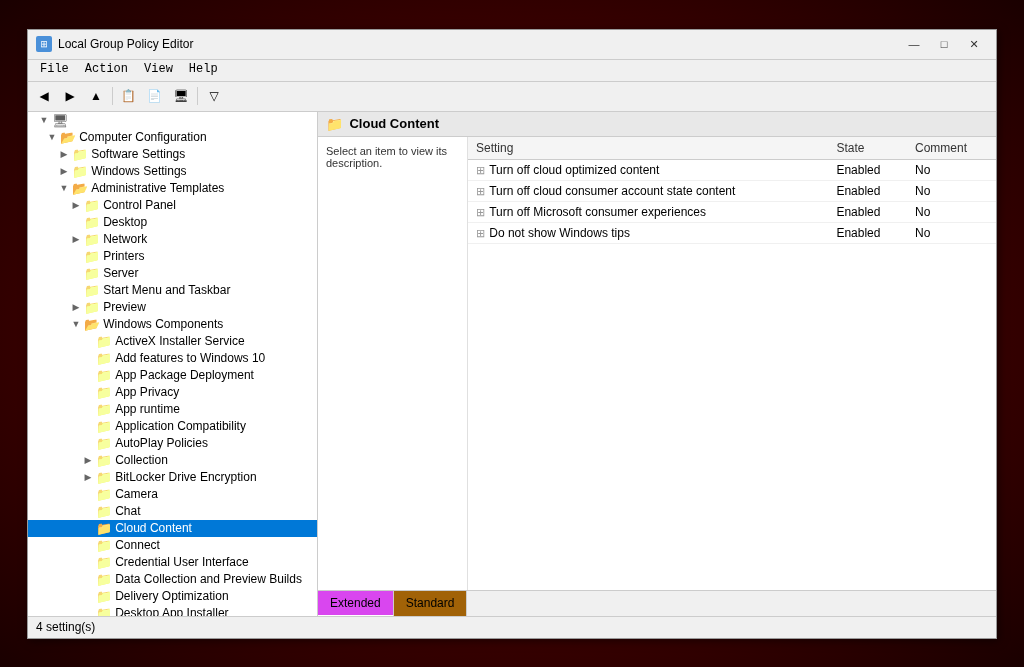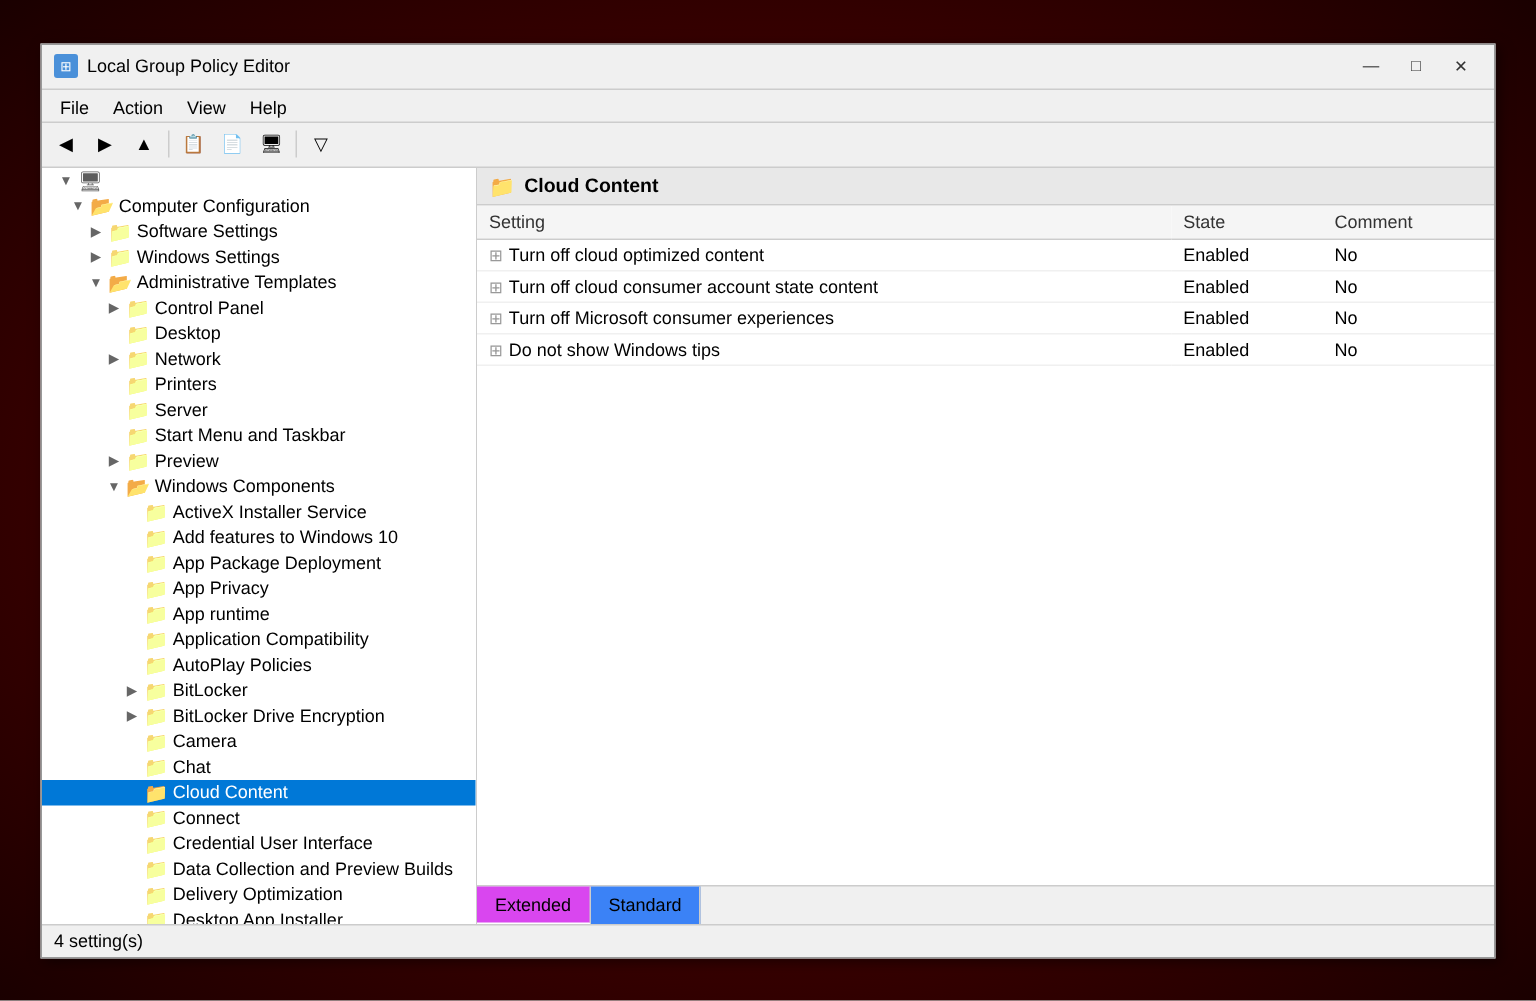--- a/index.html
+++ b/index.html
@@ -59,24 +59,25 @@
       cursor: pointer;
       display: flex;
       align-items: center;
       justify-content: center;
       font-size: 11px;
       color: #333;
     }
     .menu-bar {
       height: 22px;
       display: flex;
-      align-items: flex-end;
+      align-items: flex-start;
       padding: 0 4px;
       background: #f0f0f0;
       border-bottom: 1px solid #ccc;
+      font-family: Liberation Mono, monospace;
     }
     .menu-item {
       padding: 2px 8px;
       cursor: pointer;
       font-size: 12px;
     }
     .toolbar {
       height: 30px;
       display: flex;
       align-items: center;
@@ -205,21 +206,21 @@
       border-top: 1px solid #ccc;
       background: #f0f0f0;
     }
     .tab {
       padding: 4px 12px;
       border-right: 1px solid #ccc;
       cursor: pointer;
       font-size: 12px;
       display: flex;
       align-items: center;
-      background: #3b82f6;
+      background: #a16207;
     }
     .tab.active {
       background: #d946ef;
       border-bottom: 2px solid #fff;
       margin-bottom: -1px;
     }
     .status-bar {
       height: 22px;
       background: #f0f0f0;
       border-top: 1px solid #ccc;
@@ -365,21 +366,21 @@
             <span>Application Compatibility</span>
           </div>
           <div style="padding: 1px 0px 1px 52px; display: flex; align-items: center; cursor: pointer; white-space: nowrap; font-size: 12px;">
             <span style="width: 16px; min-width: 16px; text-align: center; font-size: 9px; color: rgb(102, 102, 102);"></span>
             <span style="margin-right: 3px; font-size: 13px; filter: sepia(1) saturate(2) hue-rotate(5deg);">📁</span>
             <span>AutoPlay Policies</span>
           </div>
           <div style="padding: 1px 0px 1px 52px; display: flex; align-items: center; cursor: pointer; white-space: nowrap; font-size: 12px;">
             <span style="width: 16px; min-width: 16px; text-align: center; font-size: 9px; color: rgb(102, 102, 102);">▶</span>
             <span style="margin-right: 3px; font-size: 13px; filter: sepia(1) saturate(2) hue-rotate(5deg);">📁</span>
-            <span>BitLocker</span>
+            <span>Collection</span>
           </div>
           <div style="padding: 1px 0px 1px 52px; display: flex; align-items: center; cursor: pointer; white-space: nowrap; font-size: 12px;">
             <span style="width: 16px; min-width: 16px; text-align: center; font-size: 9px; color: rgb(102, 102, 102);">▶</span>
             <span style="margin-right: 3px; font-size: 13px; filter: sepia(1) saturate(2) hue-rotate(5deg);">📁</span>
             <span>BitLocker Drive Encryption</span>
           </div>
           <div style="padding: 1px 0px 1px 52px; display: flex; align-items: center; cursor: pointer; white-space: nowrap; font-size: 12px;">
             <span style="width: 16px; min-width: 16px; text-align: center; font-size: 9px; color: rgb(102, 102, 102);"></span>
             <span style="margin-right: 3px; font-size: 13px; filter: sepia(1) saturate(2) hue-rotate(5deg);">📁</span>
             <span>Camera</span>
@@ -424,20 +425,23 @@
 
     <div class="right-panel">
 
       <div class="panel-header">
         <span class="panel-header-icon">📁</span>
         <span class="panel-header-title">Cloud Content</span>
       </div>
 
       <div class="panel-body">
 
+        <div class="description-panel">
+          <span>Select an item to view its description.</span>
+        </div>
 
         <div class="settings-table">
           <table>
             <thead>
               <tr>
                 <th>Setting</th>
                 <th>State</th>
                 <th>Comment</th>
               </tr>
             </thead>

